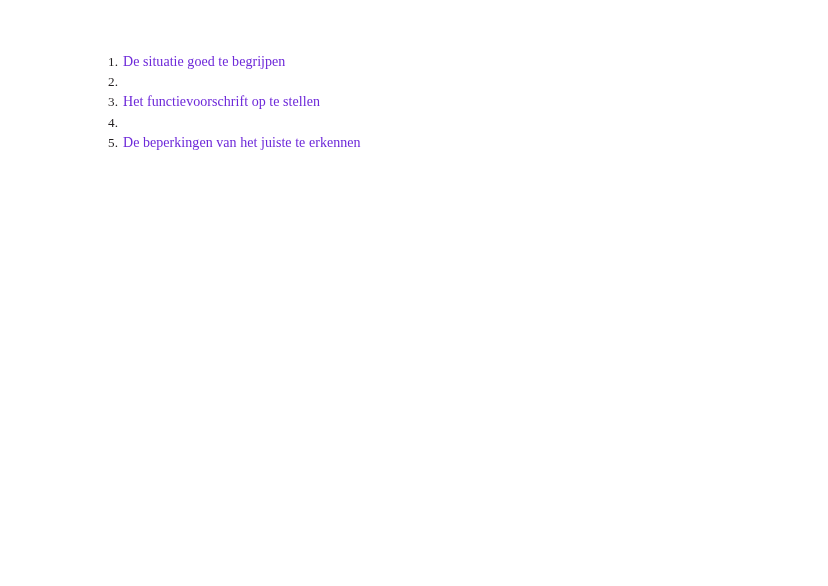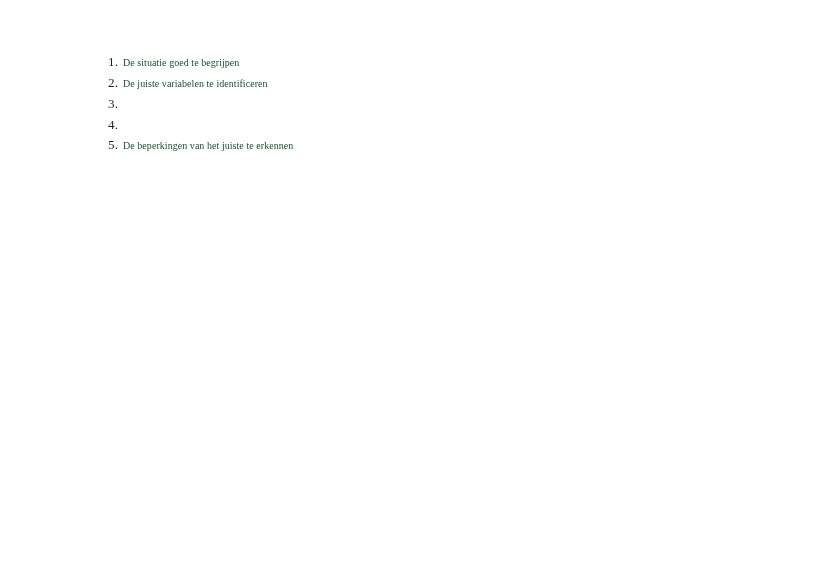--- a/index.html
+++ b/index.html
@@ -42,40 +42,40 @@
   }
   .li-marker {
     width: 18px;
     min-width: 18px;
     text-align: right;
     margin-right: 5px;
     font-size: 13.2px;
     color: #231f20;
   }
   .li-text {
-    font-size: 10px;
-    color: #14532d;
+    font-size: 14px;
+    color: #6d28d9;
   }
 </style>
 </head>
 <body>
 
 <div class="page">
   <div class="content">
     <ol class="ordered-list">
       <li>
         <span class="li-marker">1.</span>
         <span class="li-text">De situatie goed te begrijpen</span>
       </li>
       <li>
         <span class="li-marker">2.</span>
-        <span class="li-text">De juiste variabelen te identificeren</span>
       </li>
       <li>
         <span class="li-marker">3.</span>
+        <span class="li-text">Het functievoorschrift op te stellen</span>
       </li>
       <li>
         <span class="li-marker">4.</span>
       </li>
       <li>
         <span class="li-marker">5.</span>
         <span class="li-text">De beperkingen van het juiste te erkennen</span>
       </li>
     </ol>
   </div>

